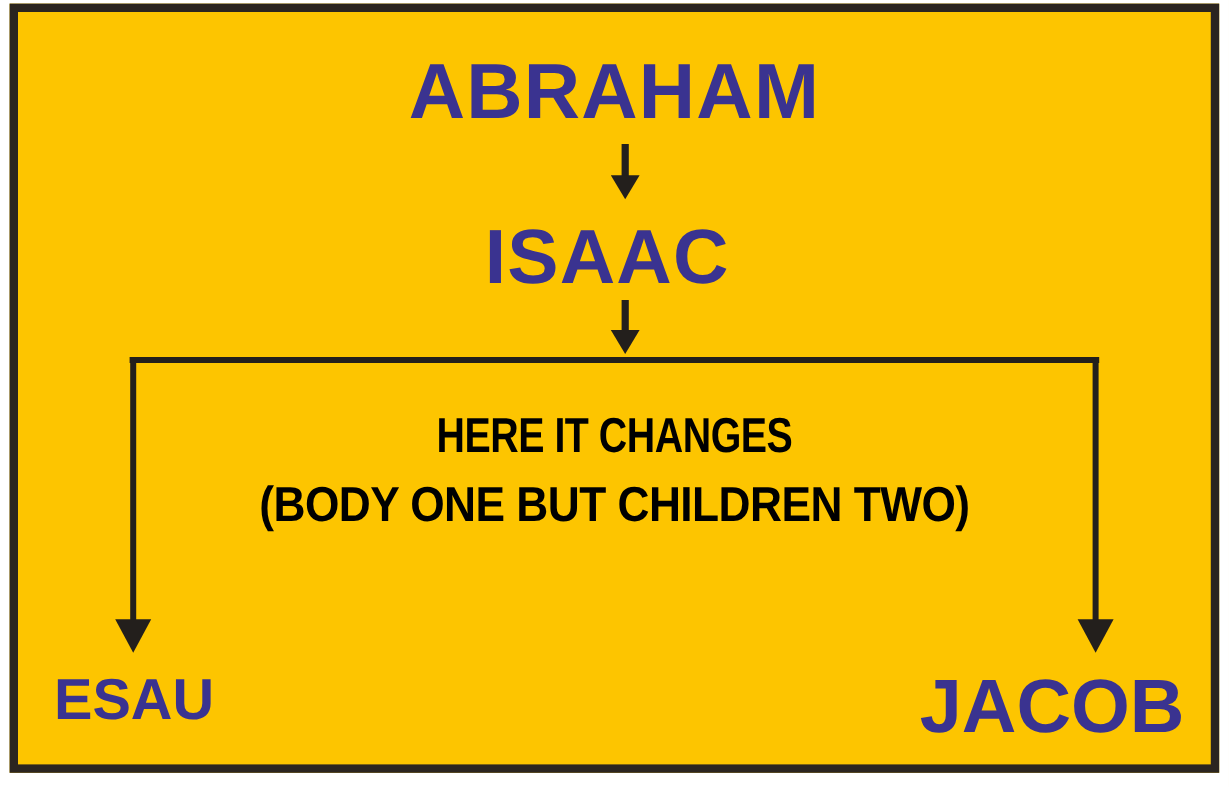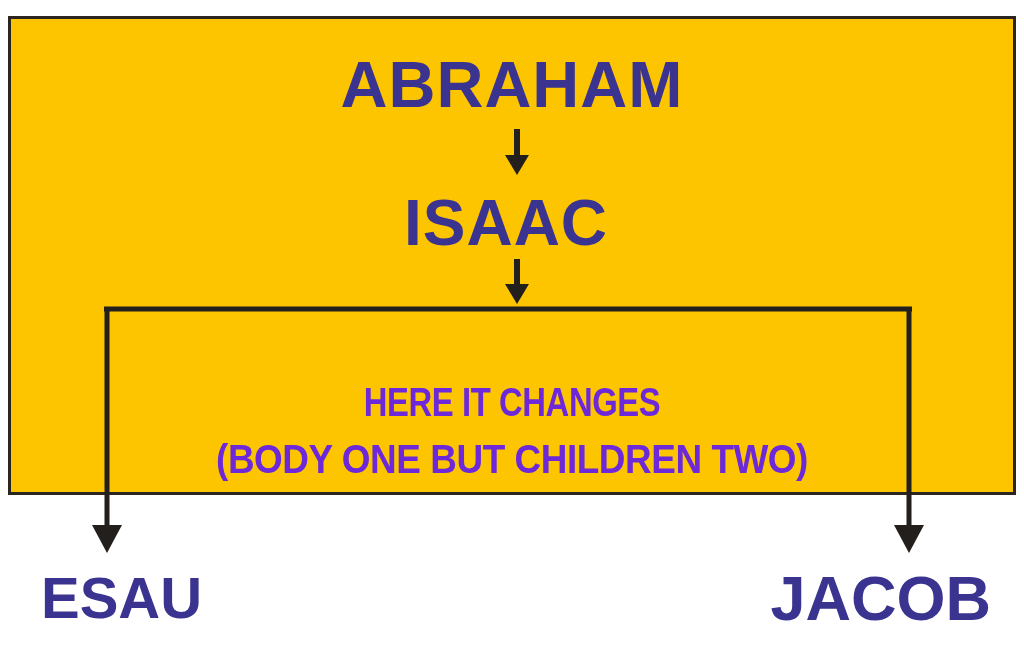--- a/index.html
+++ b/index.html
@@ -13,25 +13,25 @@
     width: 1024px;
     height: 656px;
     background: #ffffff;
     overflow: hidden;
     font-family: "Liberation Sans", sans-serif;
   }
   
   #frame {
     position: absolute;
     left: 8px;
-    top: 16px;
+    top: 3px;
     width: 1008px;
-    height: 479px;
+    height: 641px;
     background: #FDC500;
-    border: 3px solid #4d7c0f;
+    border: 7px solid #4d7c0f;
     box-sizing: border-box;
   }
   
   .node {
     position: absolute;
     color: #3A3390;
     font-weight: bold;
     white-space: nowrap;
     line-height: 1;
     letter-spacing: -0.5px;
@@ -49,21 +49,21 @@
     right: 0;
     top: 172px;
     text-align: center;
     font-size: 64px;
     letter-spacing: 1px;
     padding-right: 12px;
   }
   #node-esau {
     left: 30px;
     top: 550px;
-    font-size: 58px;
+    font-size: 48px;
     letter-spacing: 0px;
   }
   #node-jacob {
     right: 22px;
     top: 548px;
     font-size: 63px;
     letter-spacing: 0px;
   }
   
   #caption {
@@ -129,21 +129,21 @@
       <g>
         <line x1="905" y1="297" x2="905" y2="518" stroke="#231F1C" stroke-width="5"></line>
         <polygon points="890,513 920,513 905,541" fill="#231F1C"></polygon>
       </g>
     </svg>
 
     <div class="node" id="node-abraham" style="color: rgb(58, 51, 144);">ABRAHAM</div>
 
     <div class="node" id="node-isaac" style="color: rgb(58, 51, 144);">ISAAC</div>
 
-    <div id="caption" style="color: #6d28d9; margin-top: 30px;">
+    <div id="caption" style="color: #000000;">
       <div class="caption-line" id="caption-line-1">HERE IT CHANGES</div>
       <div class="caption-line" id="caption-line-2">(BODY ONE BUT CHILDREN TWO)</div>
     </div>
 
     <div class="node" id="node-esau" style="color: rgb(58, 51, 144);">ESAU</div>
 
     <div class="node" id="node-jacob" style="color: rgb(58, 51, 144);">JACOB</div>
 
   </div>
 </div>

